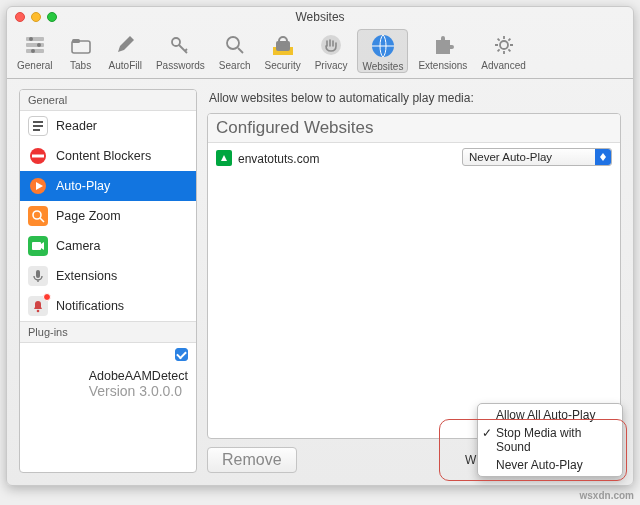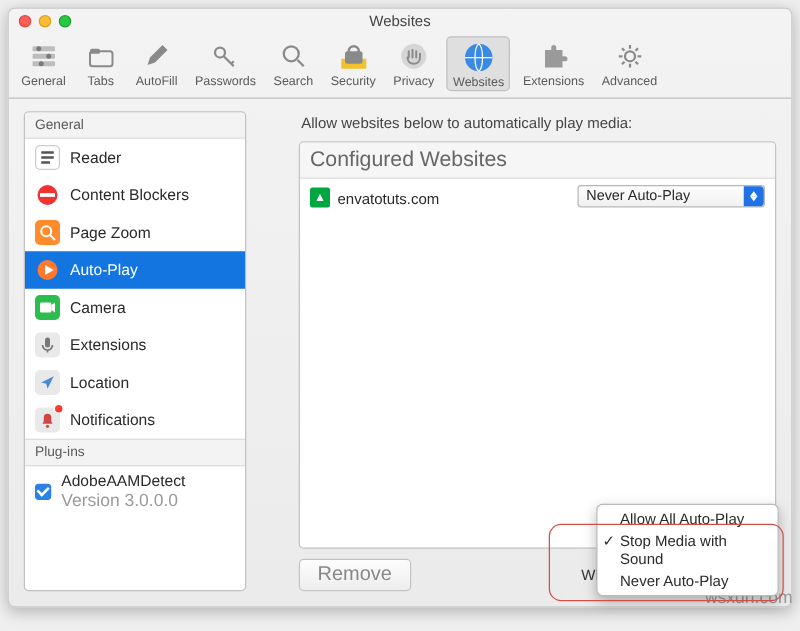--- a/index.html
+++ b/index.html
@@ -55,21 +55,21 @@
   border-bottom:1px solid #ddd; background:#f3f3f3;
 }
 .sitem {
   display:flex; align-items:center; gap:8px;
   padding:5px 8px; font-size:12.5px; cursor:default;
 }
 .sitem.sel { background:#1275e0; color:#fff; }
 .sicon { width:20px; height:20px; border-radius:4px; display:flex;align-items:center;justify-content:center; flex-shrink:0; position:relative; }
 .badge { position:absolute; top:-3px; right:-3px; width:8px;height:8px;border-radius:50%;background:#ff3b30;border:1px solid #fff; }
 .main {
-  flex:1; display:flex; flex-direction:column;margin-left:32px;
+  flex:1; display:flex; flex-direction:column;
 }
 .hint { font-size:12px; color:#444; margin:2px 0 8px 2px; }
 .configured {
   flex:1; background:#fff; border:1px solid #c2c2c2; border-radius:4px;
   display:flex; flex-direction:column; overflow:hidden;
 }
 .conf-head { font-size:17px; color:#666; padding:4px 8px; border-bottom:1px solid #ddd; background:#f6f6f6;}
 .row { display:flex; align-items:flex-end; padding:5px 8px; gap:6px; }
 .row .fav { width:16px;height:16px;background:#00a63f;border-radius:2px;display:flex;align-items:center;justify-content:center; }
 .row .fav::after{content:"";width:6px;height:6px;background:#fff;clip-path:polygon(50% 0,100% 100%,0 100%);}
@@ -104,21 +104,21 @@
   width:188px; height:62px;
   border:1.5px solid #d05048; border-radius:10px;
   pointer-events:none; z-index:11;
 }
 .mi { padding:2px 18px; font-size:12px; position:relative;}
 .mi.chk::before{content:"✓";position:absolute;left:4px;}
 .ftxt { font-size:12px; color:#333; margin-left:auto; margin-right:4px;}
 .chkbox { width:13px;height:13px;border:1px solid #aaa;border-radius:3px;background:#fff;display:inline-flex;align-items:center;justify-content:center; }
 .chkbox.on{background:#2b82e3;border-color:#2b82e3;}
 .chkbox.on::after{content:"";width:7px;height:4px;border-left:2px solid #fff;border-bottom:2px solid #fff;transform:rotate(-45deg);margin-top:-2px;}
-.watermark{position:absolute;bottom:20px;right:6px;font-size:14px;color:#9a9a9a;}
+.watermark{position:absolute;bottom:4px;right:6px;font-size:10px;color:#9a9a9a;font-weight:bold;}
 </style>
 </head>
 <body>
 
 <div class="window">
   <div class="titlebar">
     <div class="traffic">
       <div class="tl red"></div>
       <div class="tl yel"></div>
       <div class="tl grn"></div>
@@ -240,77 +240,69 @@
       </div>
       <div class="sitem">
         <div class="sicon">
             <svg width="18" height="18">
               <circle cx="9" cy="9" r="8" fill="#e33"></circle>
               <rect x="3" y="7.5" width="12" height="3" fill="#fff"></rect>
             </svg>
           </div>
         <span>Content Blockers</span>
       </div>
-      <div class="sitem">
-        <div class="sicon" style="background:#ff8b2c;border-radius:4px">
-            <svg width="14" height="14">
-              <circle cx="6" cy="6" r="4" fill="none" stroke="#fff" stroke-width="1.6"></circle>
-              <path d="M9 9l4 4" stroke="#fff" stroke-width="1.6"></path>
-            </svg>
-          </div>
-        <span>Page Zoom</span>
-      </div>
       <div class="sitem sel">
         <div class="sicon">
             <svg width="18" height="18">
               <circle cx="9" cy="9" r="8" fill="#ff7a2e"></circle>
               <polygon points="7,5 14,9 7,13" fill="#fff"></polygon>
             </svg>
           </div>
         <span>Auto-Play</span>
       </div>
       <div class="sitem">
+        <div class="sicon" style="background:#ff8b2c;border-radius:4px">
+            <svg width="14" height="14">
+              <circle cx="6" cy="6" r="4" fill="none" stroke="#fff" stroke-width="1.6"></circle>
+              <path d="M9 9l4 4" stroke="#fff" stroke-width="1.6"></path>
+            </svg>
+          </div>
+        <span>Page Zoom</span>
+      </div>
+      <div class="sitem">
         <div class="sicon" style="background:#2bbd4d;border-radius:4px">
             <svg width="14" height="14">
               <rect x="1" y="3" width="9" height="8" rx="1" fill="#fff"></rect>
               <polygon points="10,5 13,3 13,11 10,9" fill="#fff"></polygon>
             </svg>
           </div>
         <span>Camera</span>
       </div>
       <div class="sitem">
         <div class="sicon" style="background:#e9e9e9;border-radius:4px">
             <svg width="14" height="14">
               <rect x="5" y="1" width="4" height="8" rx="2" fill="#777"></rect>
               <path d="M3 7a4 4 0 008 0M7 11v2" stroke="#777" stroke-width="1.4" fill="none"></path>
             </svg>
           </div>
         <span>Extensions</span>
       </div>
       <div class="sitem">
         <div class="sicon" style="background:#e9e9e9;border-radius:4px">
             <svg width="14" height="14">
-              <polygon points="2,7 12,2 7,12 6,8" fill="#4a88d8"></polygon>
-            </svg>
-          </div>
-        <span>Location</span>
-      </div>
-      <div class="sitem">
-        <div class="sicon" style="background:#e9e9e9;border-radius:4px">
-            <svg width="14" height="14">
               <path d="M7 2a3 3 0 013 3v3l1 2H3l1-2V5a3 3 0 013-3z" fill="#d04545"></path>
               <circle cx="7" cy="12" r="1.3" fill="#d04545"></circle>
             </svg>
             <div class="badge"></div>
           </div>
         <span>Notifications</span>
       </div>
 
       <div class="sec-head" style="border-top:1px solid #ddd">Plug-ins</div>
-      <div class="sitem" style="align-items:center;flex-direction:row">
+      <div class="sitem" style="align-items:flex-end;flex-direction:column">
         <span class="chkbox on"></span>
         <div style="display:flex;flex-direction:column">
           <span>AdobeAAMDetect</span>
           <span style="font-size:14px;color:#9a9a9a">Version 3.0.0.0</span>
         </div>
       </div>
     </div>
 
     <div class="main">
       <div class="hint">Allow websites below to automatically play media:</div>

